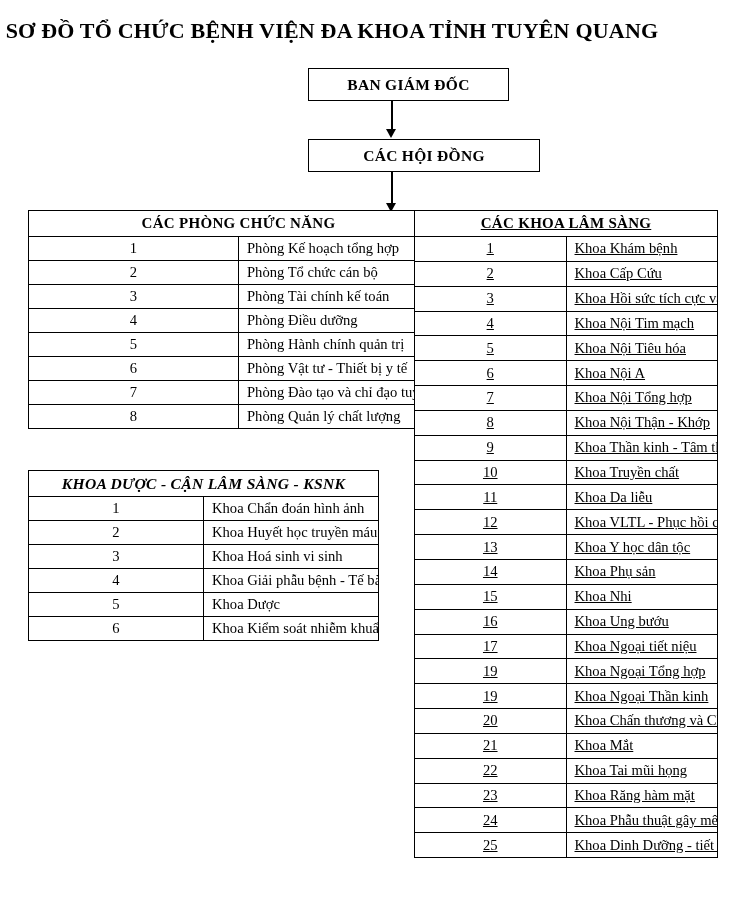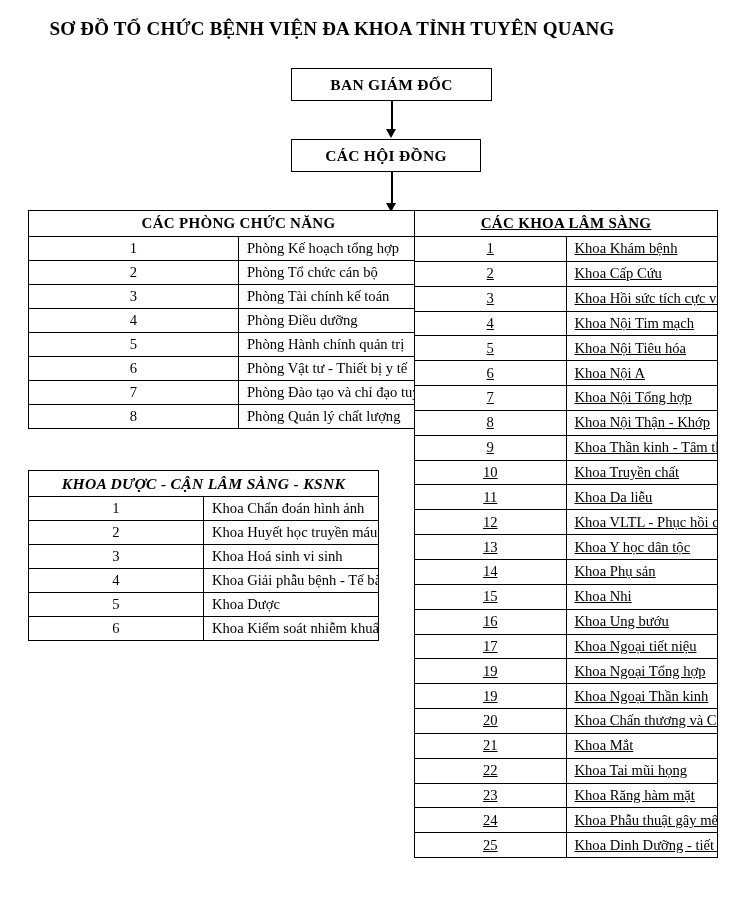--- a/index.html
+++ b/index.html
@@ -16,49 +16,50 @@
     overflow: hidden;
   }
 
   
   .chart-title {
     position: absolute;
     left: 0;
     top: 18px;
     width: 664px;
     text-align: center;
-    font-size: 19px;
+    font-size: 22px;
     font-weight: bold;
     letter-spacing: 0.2px;
     white-space: nowrap;
   }
 
   
   .node-box {
     position: absolute;
     border: 1.6px solid #000000;
     background: #ffffff;
     display: flex;
     align-items: center;
     justify-content: center;
     font-size: 15.5px;
     font-weight: bold;
     letter-spacing: 0.3px;
     box-sizing: border-box;
+    margin-left: 17px;
   }
   #box-director {
     left: 291px;
     top: 68px;
     width: 201px;
     height: 33px;
   }
   #box-councils {
     left: 291px;
     top: 139px;
-    width: 190px;
+    width: 232px;
     height: 33px;
   }
 
   
   .connector-line {
     position: absolute;
     width: 1.6px;
     background: #000000;
   }
   .connector-arrow {

